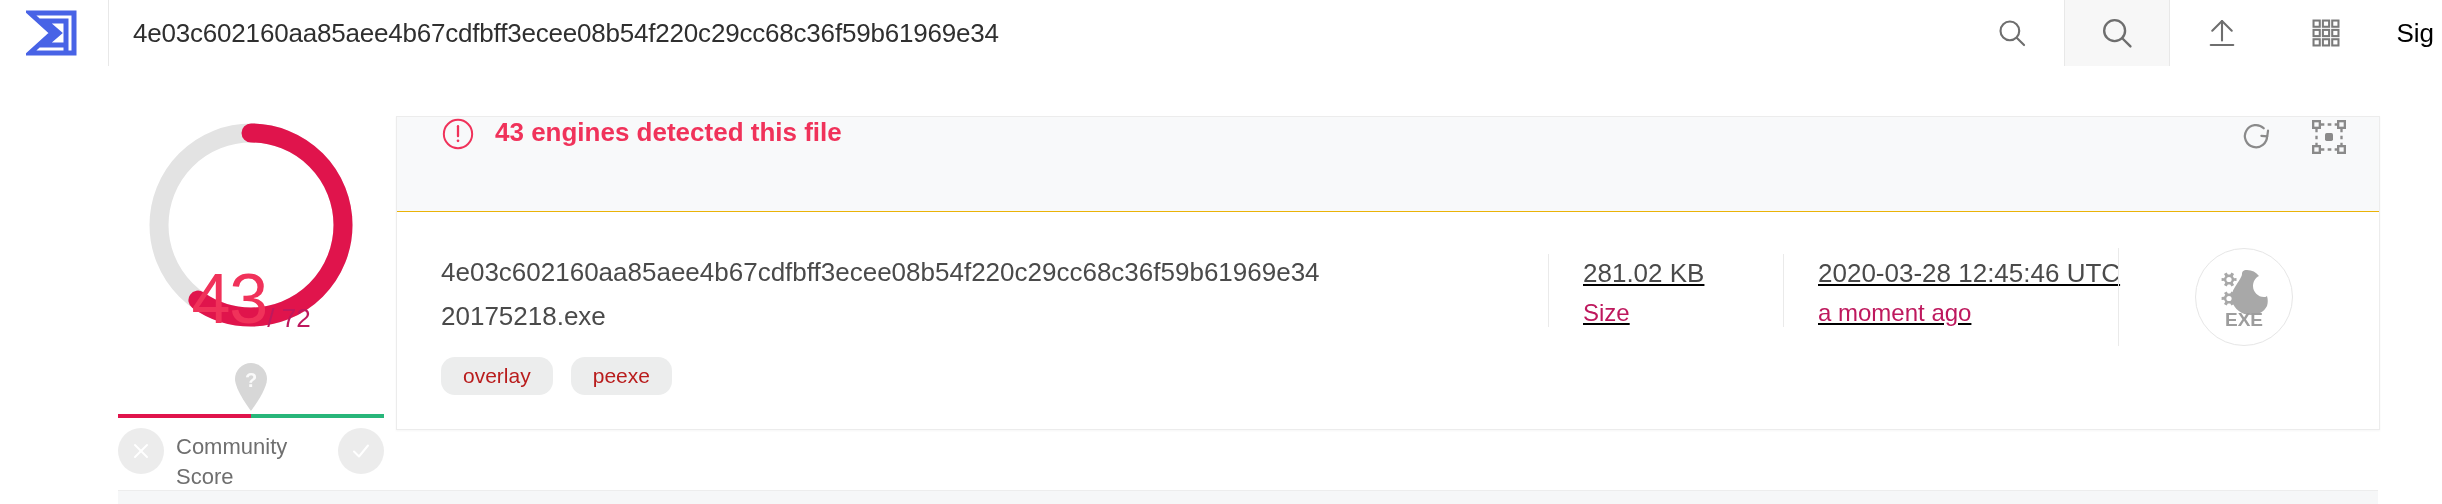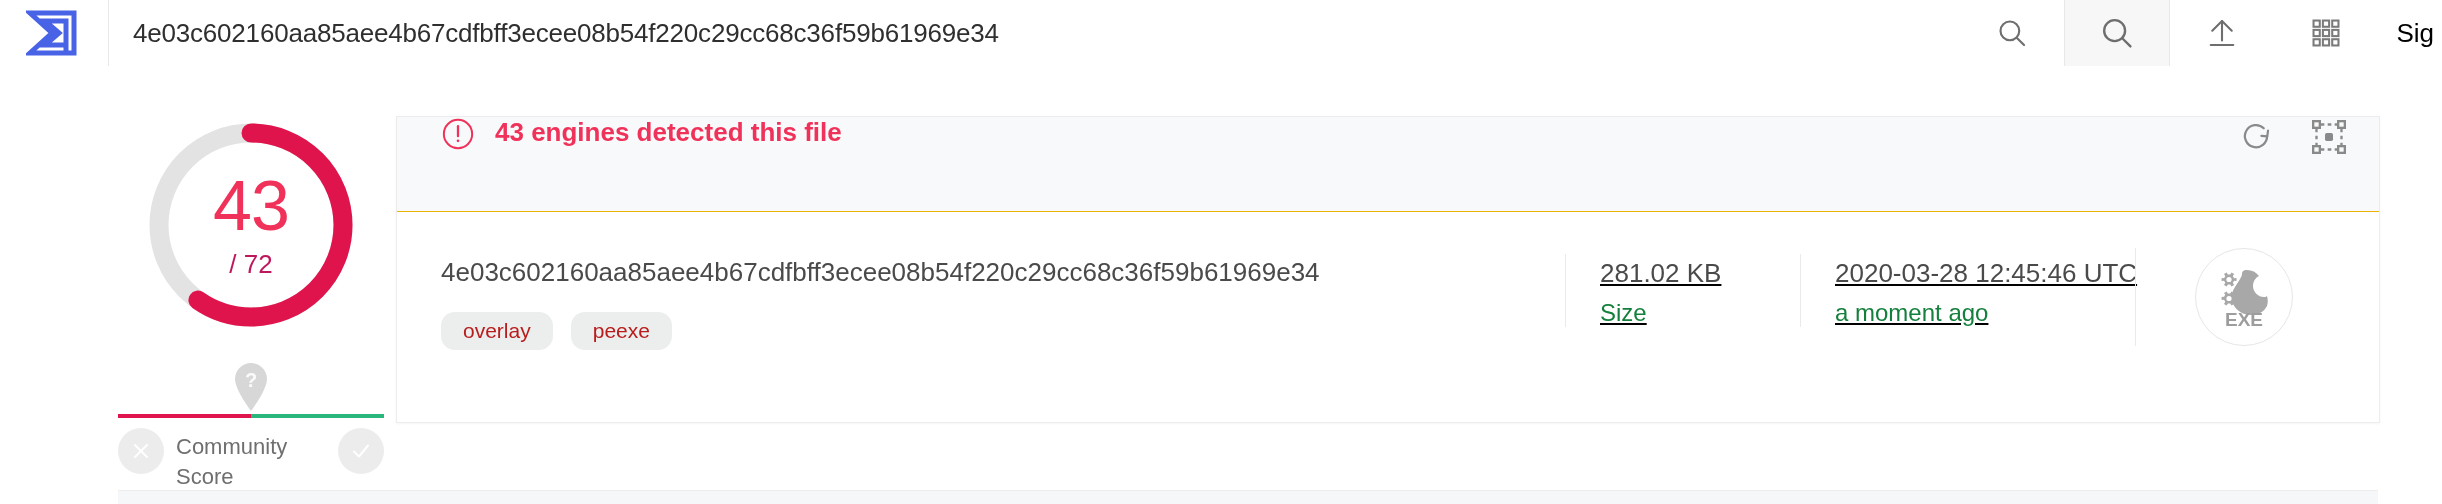--- a/index.html
+++ b/index.html
@@ -77,22 +77,22 @@
   }
   .gauge-wrap {
     position: relative;
     width: 218px; height: 218px;
     margin: 0 auto;
   }
   .gauge-svg { position: absolute; top: 0; left: 0; }
   .gauge-center {
     position: absolute; top: 0; left: 0;
     width: 218px; height: 218px;
-    display: flex; flex-direction: column;
-    align-items: center; justify-content: center;
+    display: flex; 
+    align-items: flex-end; justify-content: center;
   }
   .gauge-num {
     font-size: 70px; color: #f0325a;
     line-height: 1; font-weight: 400;
     letter-spacing: -1px;
   }
   .gauge-den {
     font-size: 26px; color: #be185d;
     margin-top: 8px;
   }
@@ -187,26 +187,26 @@
   .meta-col {
     width: 200px; min-width: 200px;
     padding-left: 34px;
     border-left: 1px solid #eaeaea;
     margin-top: 2px;
     text-decoration: underline;
   }
   .meta-col.first { border-left: 1px solid #eaeaea; }
   .meta-col.wide { width: 300px; min-width: 300px; }
   .meta-val { font-size: 26px; color: #4a4a4a; line-height: 1.5; white-space: nowrap;}
-  .meta-sub { font-size: 24px; color: #15803d; margin-top: 6px; white-space: nowrap;}
+  .meta-sub { font-size: 24px; color: #be185d; margin-top: 6px; white-space: nowrap;}
 
   .ftype {
     width: 210px; min-width: 210px;
     display: flex; align-items: center; justify-content: center;
-    padding-left: 3px;
+    padding-left: 20px;
     border-left: 1px solid #eaeaea;
     margin-top: -4px;
   }
   .ftype-circle {
     width: 96px; height: 96px; border-radius: 50%;
     border: 1px solid #e6e6e6;
     display: flex; align-items: center; justify-content: center;
   }
 
   
@@ -352,20 +352,21 @@
           </g>
           <rect x="9.6" y="9.6" width="4.8" height="4.8" rx="1" fill="#8a8a8a"></rect>
         </svg>
       </span>
     </div>
 
     <div class="card-body">
 
       <div class="file-main">
         <div class="file-hash">4e03c602160aa85aee4b67cdfbff3ecee08b54f220c29cc68c36f59b61969e34</div>
+        <div class="file-name">20175218.exe</div>
         <div class="tags">
           <span class="tag">overlay</span>
           <span class="tag">peexe</span>
         </div>
       </div>
 
       <div class="meta-col first">
         <div class="meta-val">281.02 KB</div>
         <div class="meta-sub">Size</div>
       </div>

